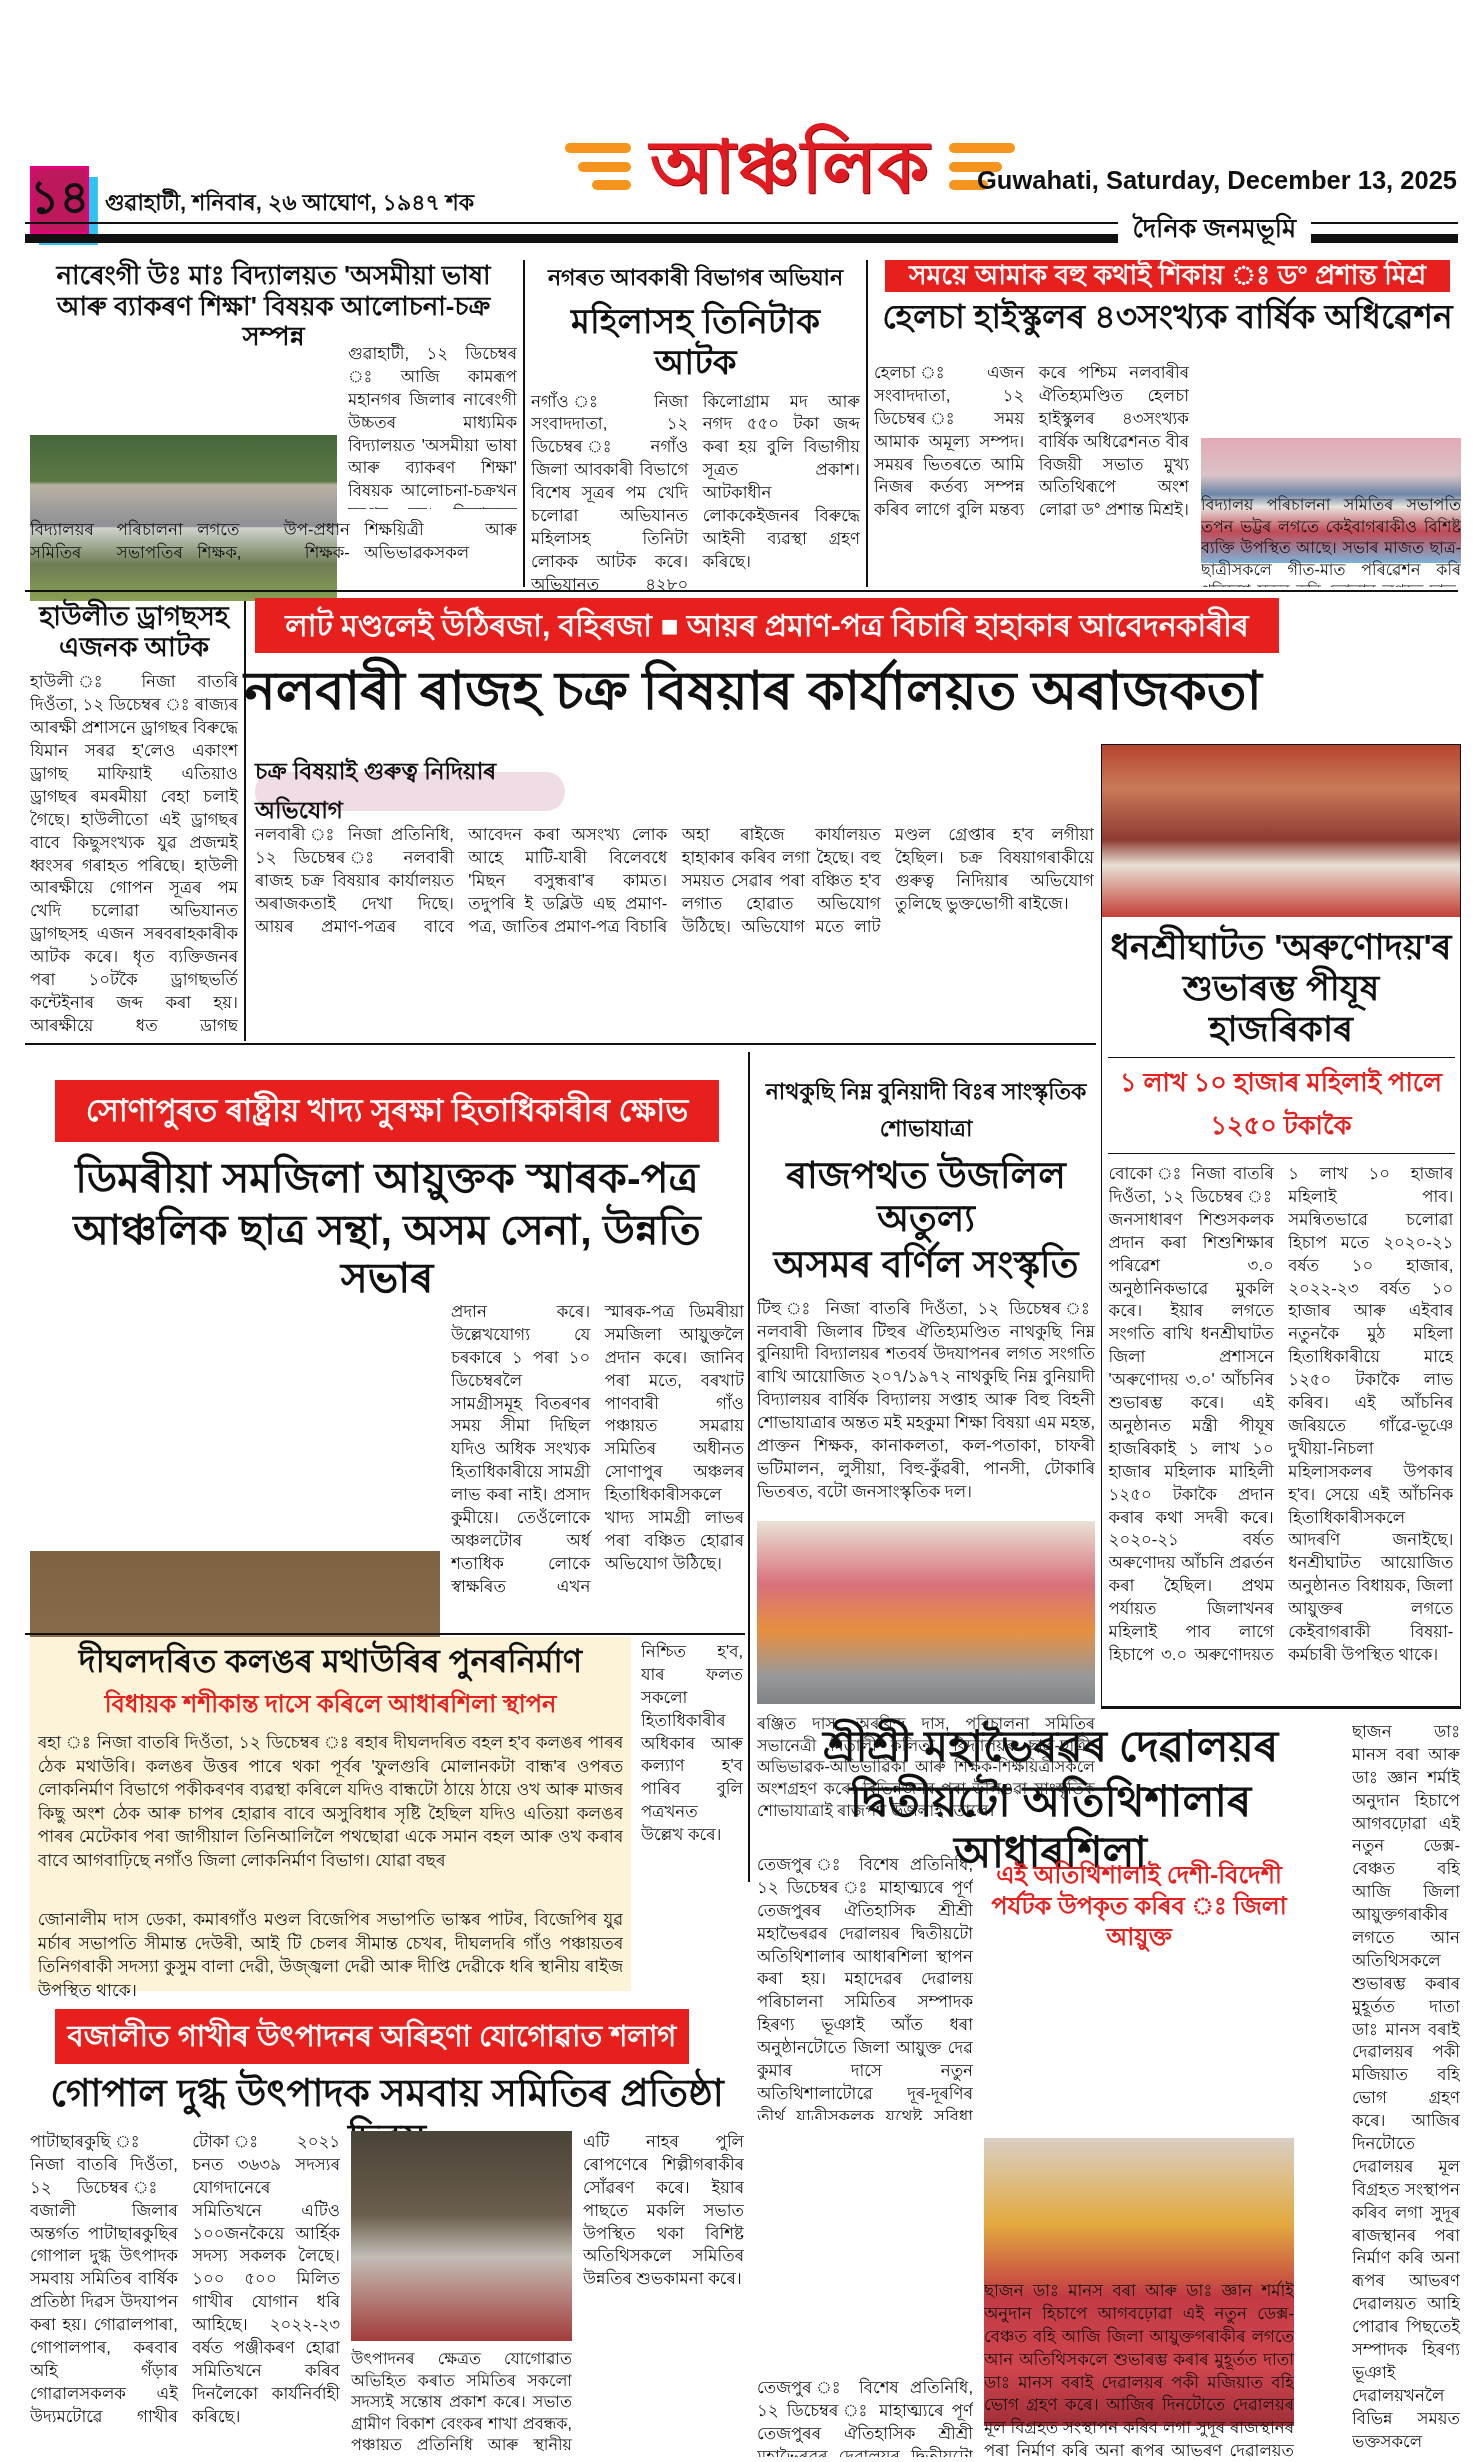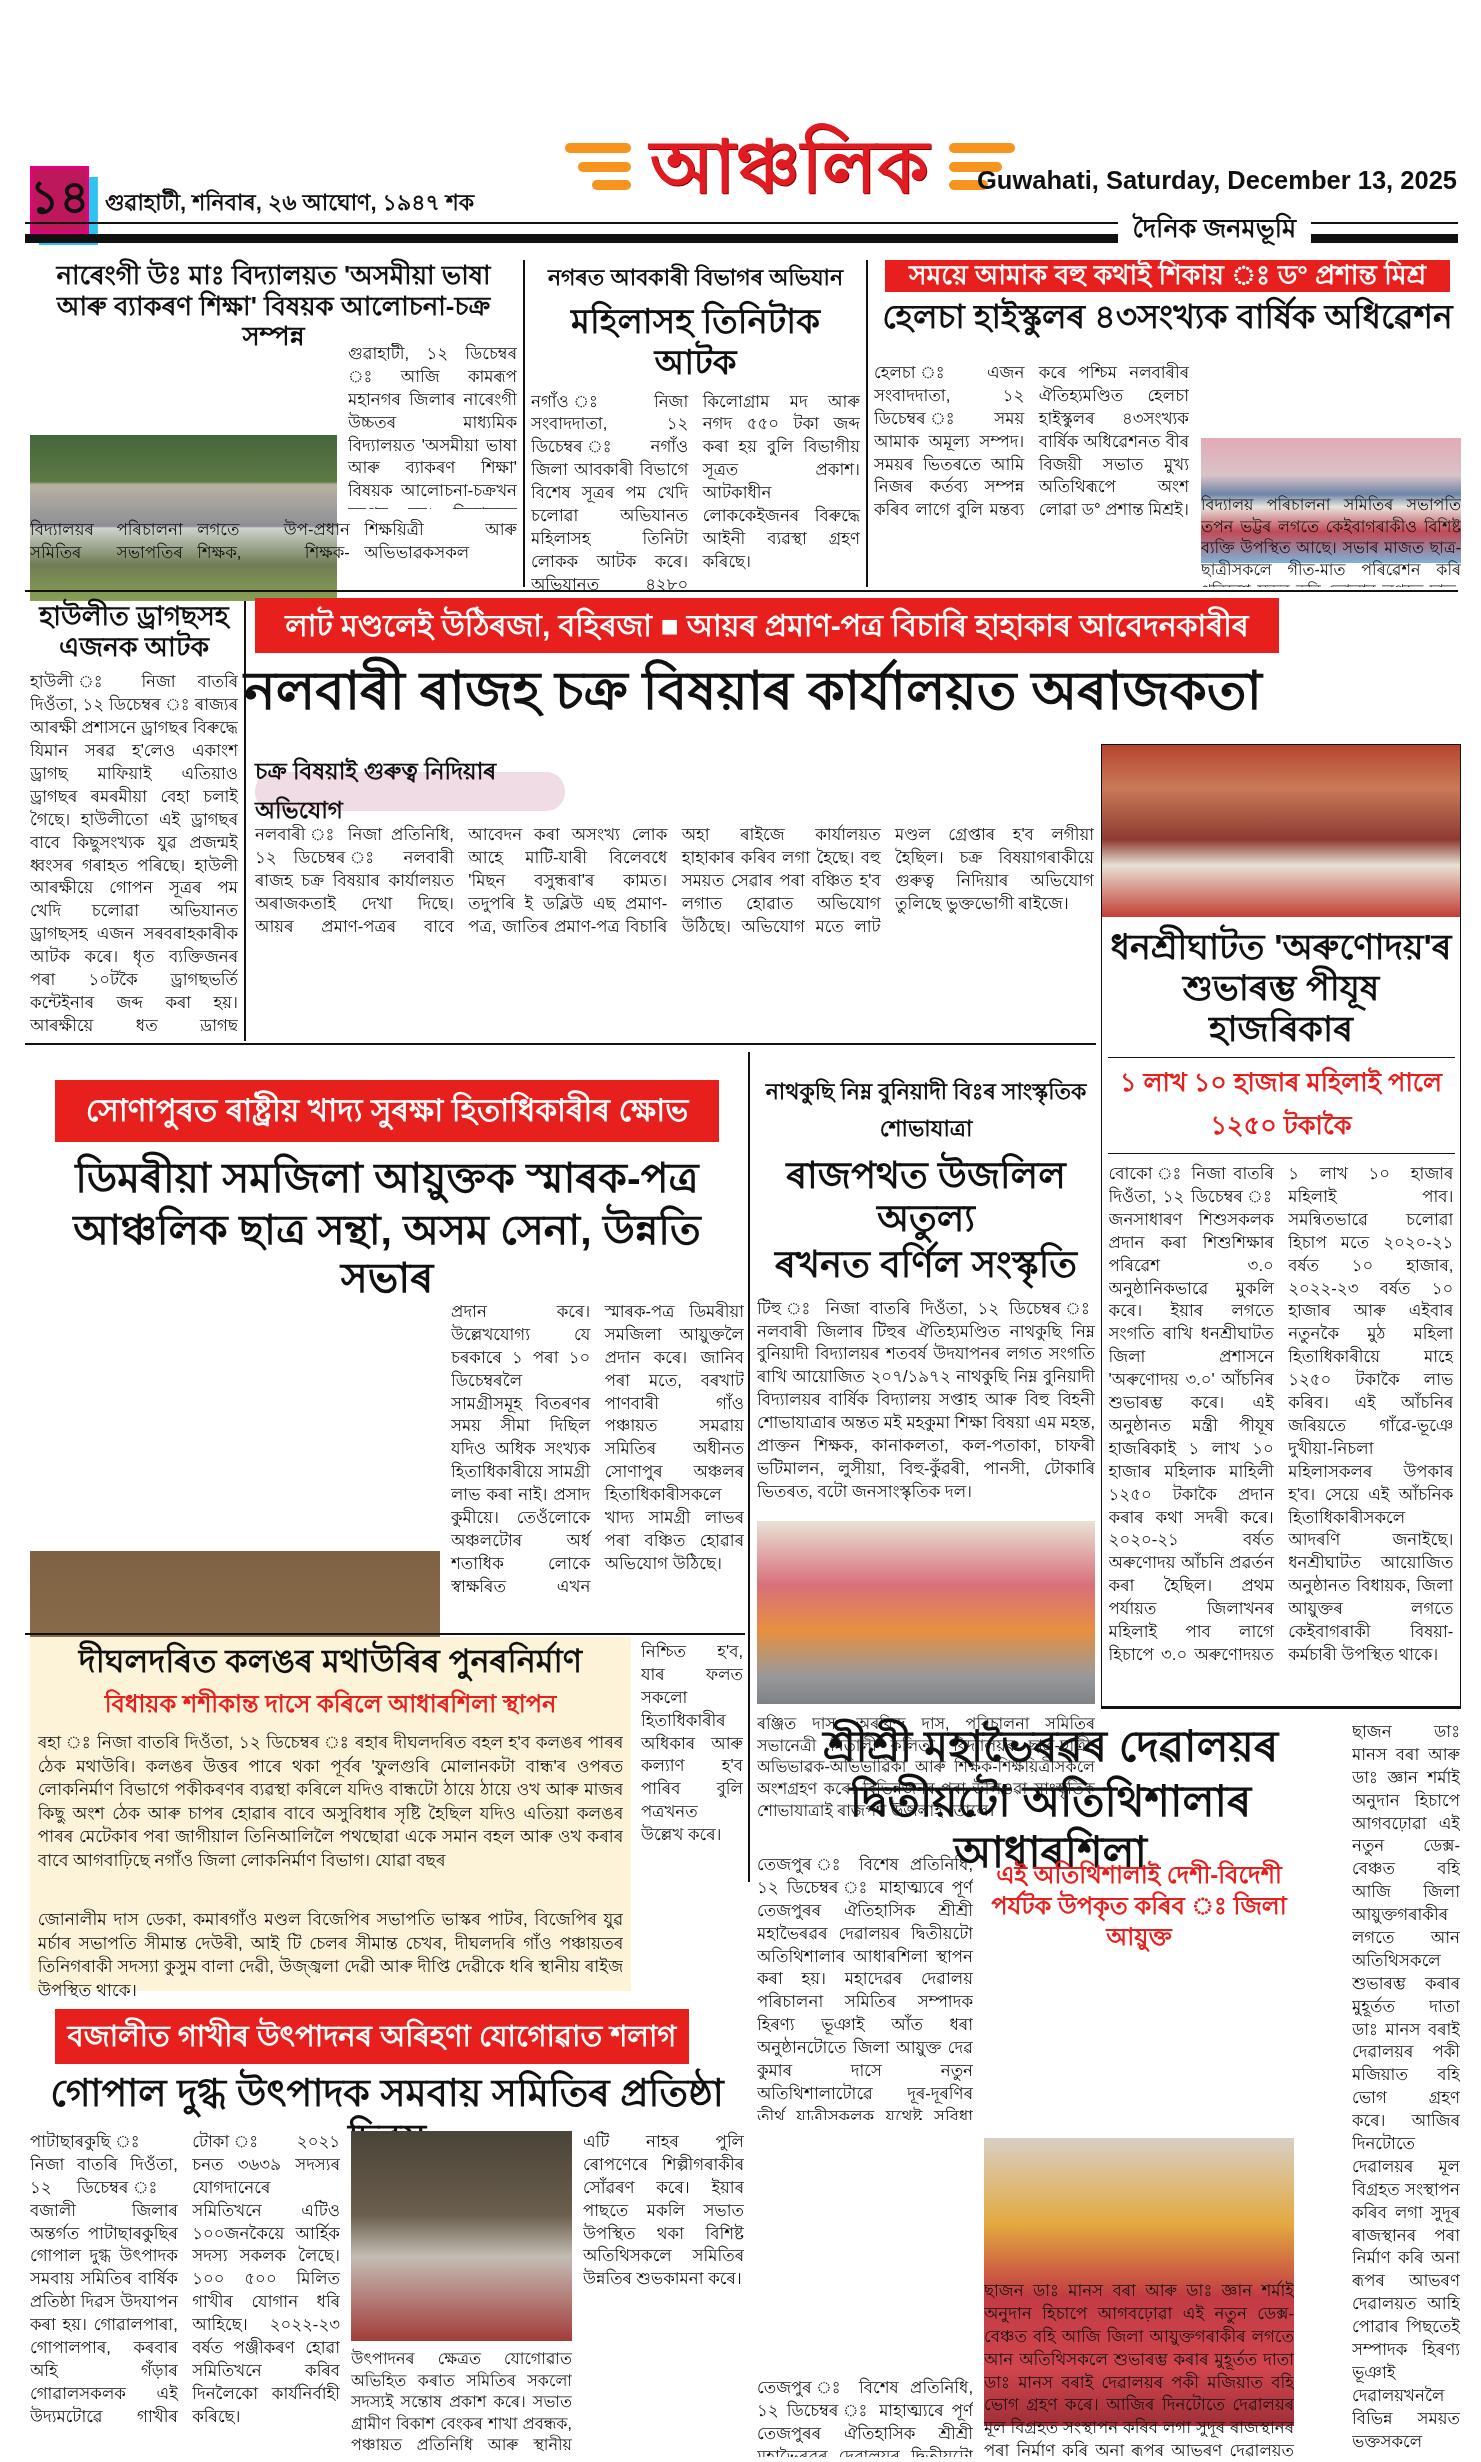--- a/index.html
+++ b/index.html
@@ -122,21 +122,21 @@
     <div class="head" style="font-size:41px;margin-top:12px;">ডিমৰীয়া সমজিলা আয়ুক্তক স্মাৰক-পত্ৰ</div>
     <div class="head" style="font-size:41px;margin-top:3.3px;">আঞ্চলিক ছাত্ৰ সন্থা, অসম সেনা, উন্নতি সভাৰ</div>
     <div class="abs photo ph-dim" style="left:0;top:249px;width:410px;height:310px;"></div>
     <div class="abs body-txt cols2" style="left:421px;top:249px;width:293px;height:310px;">প্ৰদান কৰে। উল্লেখযোগ্য যে চৰকাৰে ১ পৰা ১০ ডিচেম্বৰলৈ সামগ্ৰীসমূহ বিতৰণৰ সময় সীমা দিছিল যদিও অধিক সংখ্যক হিতাধিকাৰীয়ে সামগ্ৰী লাভ কৰা নাই। প্ৰসাদ কুমীয়ে। তেওঁলোকে অঞ্চলটোৰ অৰ্ধ শতাধিক লোকে স্বাক্ষৰিত এখন স্মাৰক-পত্ৰ ডিমৰীয়া সমজিলা আয়ুক্তলৈ প্ৰদান কৰে। জানিব পৰা মতে, বৰখাট পাণবাৰী গাঁও পঞ্চায়ত সমৱায় সমিতিৰ অধীনত সোণাপুৰ অঞ্চলৰ হিতাধিকাৰীসকলে খাদ্য সামগ্ৰী লাভৰ পৰা বঞ্চিত হোৱাৰ অভিযোগ উঠিছে।</div>
   </div>
   <div class="abs vline" style="left:748px;top:1052px;height:830px;"></div>
 
   <div class="abs" style="left:757px;top:1052px;width:338px;height:830px;">
     <div class="kicker" style="font-size:22px;margin-top:22px;">নাথকুছি নিম্ন বুনিয়াদী বিঃৰ সাংস্কৃতিক শোভাযাত্ৰা</div>
     <div class="head" style="font-size:37px;margin-top:5.5px;">ৰাজপথত উজলিল অতুল্য</div>
-    <div class="head" style="font-size:37px;margin-top:2.2px;">ৰখনত বৰ্ণিল সংস্কৃতি</div>
+    <div class="head" style="font-size:37px;margin-top:2.2px;">অসমৰ বৰ্ণিল সংস্কৃতি</div>
     <div class="body-txt" style="height:216px;margin-top:11px;">টিহু ঃ নিজা বাতৰি দিওঁতা, ১২ ডিচেম্বৰ ঃ নলবাৰী জিলাৰ টিহুৰ ঐতিহ্যমণ্ডিত নাথকুছি নিম্ন বুনিয়াদী বিদ্যালয়ৰ শতবৰ্ষ উদযাপনৰ লগত সংগতি ৰাখি আয়োজিত ২০৭/১৯৭২ নাথকুছি নিম্ন বুনিয়াদী বিদ্যালয়ৰ বাৰ্ষিক বিদ্যালয় সপ্তাহ আৰু বিহু বিহনী শোভাযাত্ৰাৰ অন্তত মই মহকুমা শিক্ষা বিষয়া এম মহন্ত, প্ৰাক্তন শিক্ষক, কানাকলতা, কল-পতাকা, চাফৰী ভটিমালন, লুসীয়া, বিহু-কুঁৱৰী, পানসী, টোকাৰি ভিতৰত, বটো জনসাংস্কৃতিক দল।</div>
     <div class="photo ph-tihu" style="width:100%;height:183px;margin-top:7.7px;"></div>
     <div class="caption" style="height:183px;margin-top:8.9px;">ৰঞ্জিত দাস, অৰবিন্দ দাস, পৰিচালনা সমিতিৰ সভানেত্ৰী মিতালী কলিতা, বিদ্যালয়ৰ ছাত্ৰ-ছাত্ৰী, অভিভাৱক-অভিভাৱিকা আৰু শিক্ষক-শিক্ষয়িত্ৰীসকলে অংশগ্ৰহণ কৰে। বিভিন্নজনৰ পৰা উলিওৱা সাংস্কৃতিক শোভাযাত্ৰাই ৰাজপথ উজলাই তোলে।</div>
   </div>
 
   <div class="abs hline" style="left:25px;top:1633px;width:720px;"></div>
   <div class="abs cream" style="left:30px;top:1637px;width:601px;height:354px;padding:5.5px 7.7px;box-sizing:border-box;">
     <div class="head" style="font-size:32px;">দীঘলদৰিত কলঙৰ মথাউৰিৰ পুনৰনিৰ্মাণ</div>
     <div class="redtext" style="font-size:24px;margin-top:4.4px;">বিধায়ক শশীকান্ত দাসে কৰিলে আধাৰশিলা স্থাপন</div>
     <div class="body-txt" style="font-size:17px;height:155px;margin-top:6.6px;">ৰহা ঃ নিজা বাতৰি দিওঁতা, ১২ ডিচেম্বৰ ঃ ৰহাৰ দীঘলদৰিত বহল হ'ব কলঙৰ পাৰৰ ঠেক মথাউৰি। কলঙৰ উত্তৰ পাৰে থকা পূৰ্বৰ 'ফুলগুৰি মোলানকটা বান্ধ'ৰ ওপৰত লোকনিৰ্মাণ বিভাগে পকীকৰণৰ ব্যৱস্থা কৰিলে যদিও বান্ধটো ঠায়ে ঠায়ে ওখ আৰু মাজৰ কিছু অংশ ঠেক আৰু চাপৰ হোৱাৰ বাবে অসুবিধাৰ সৃষ্টি হৈছিল যদিও এতিয়া কলঙৰ পাৰৰ মেটেকাৰ পৰা জাগীয়াল তিনিআলিলৈ পথছোৱা একে সমান বহল আৰু ওখ কৰাৰ বাবে আগবাঢ়িছে নগাঁও জিলা লোকনিৰ্মাণ বিভাগ। যোৱা বছৰ</div>

